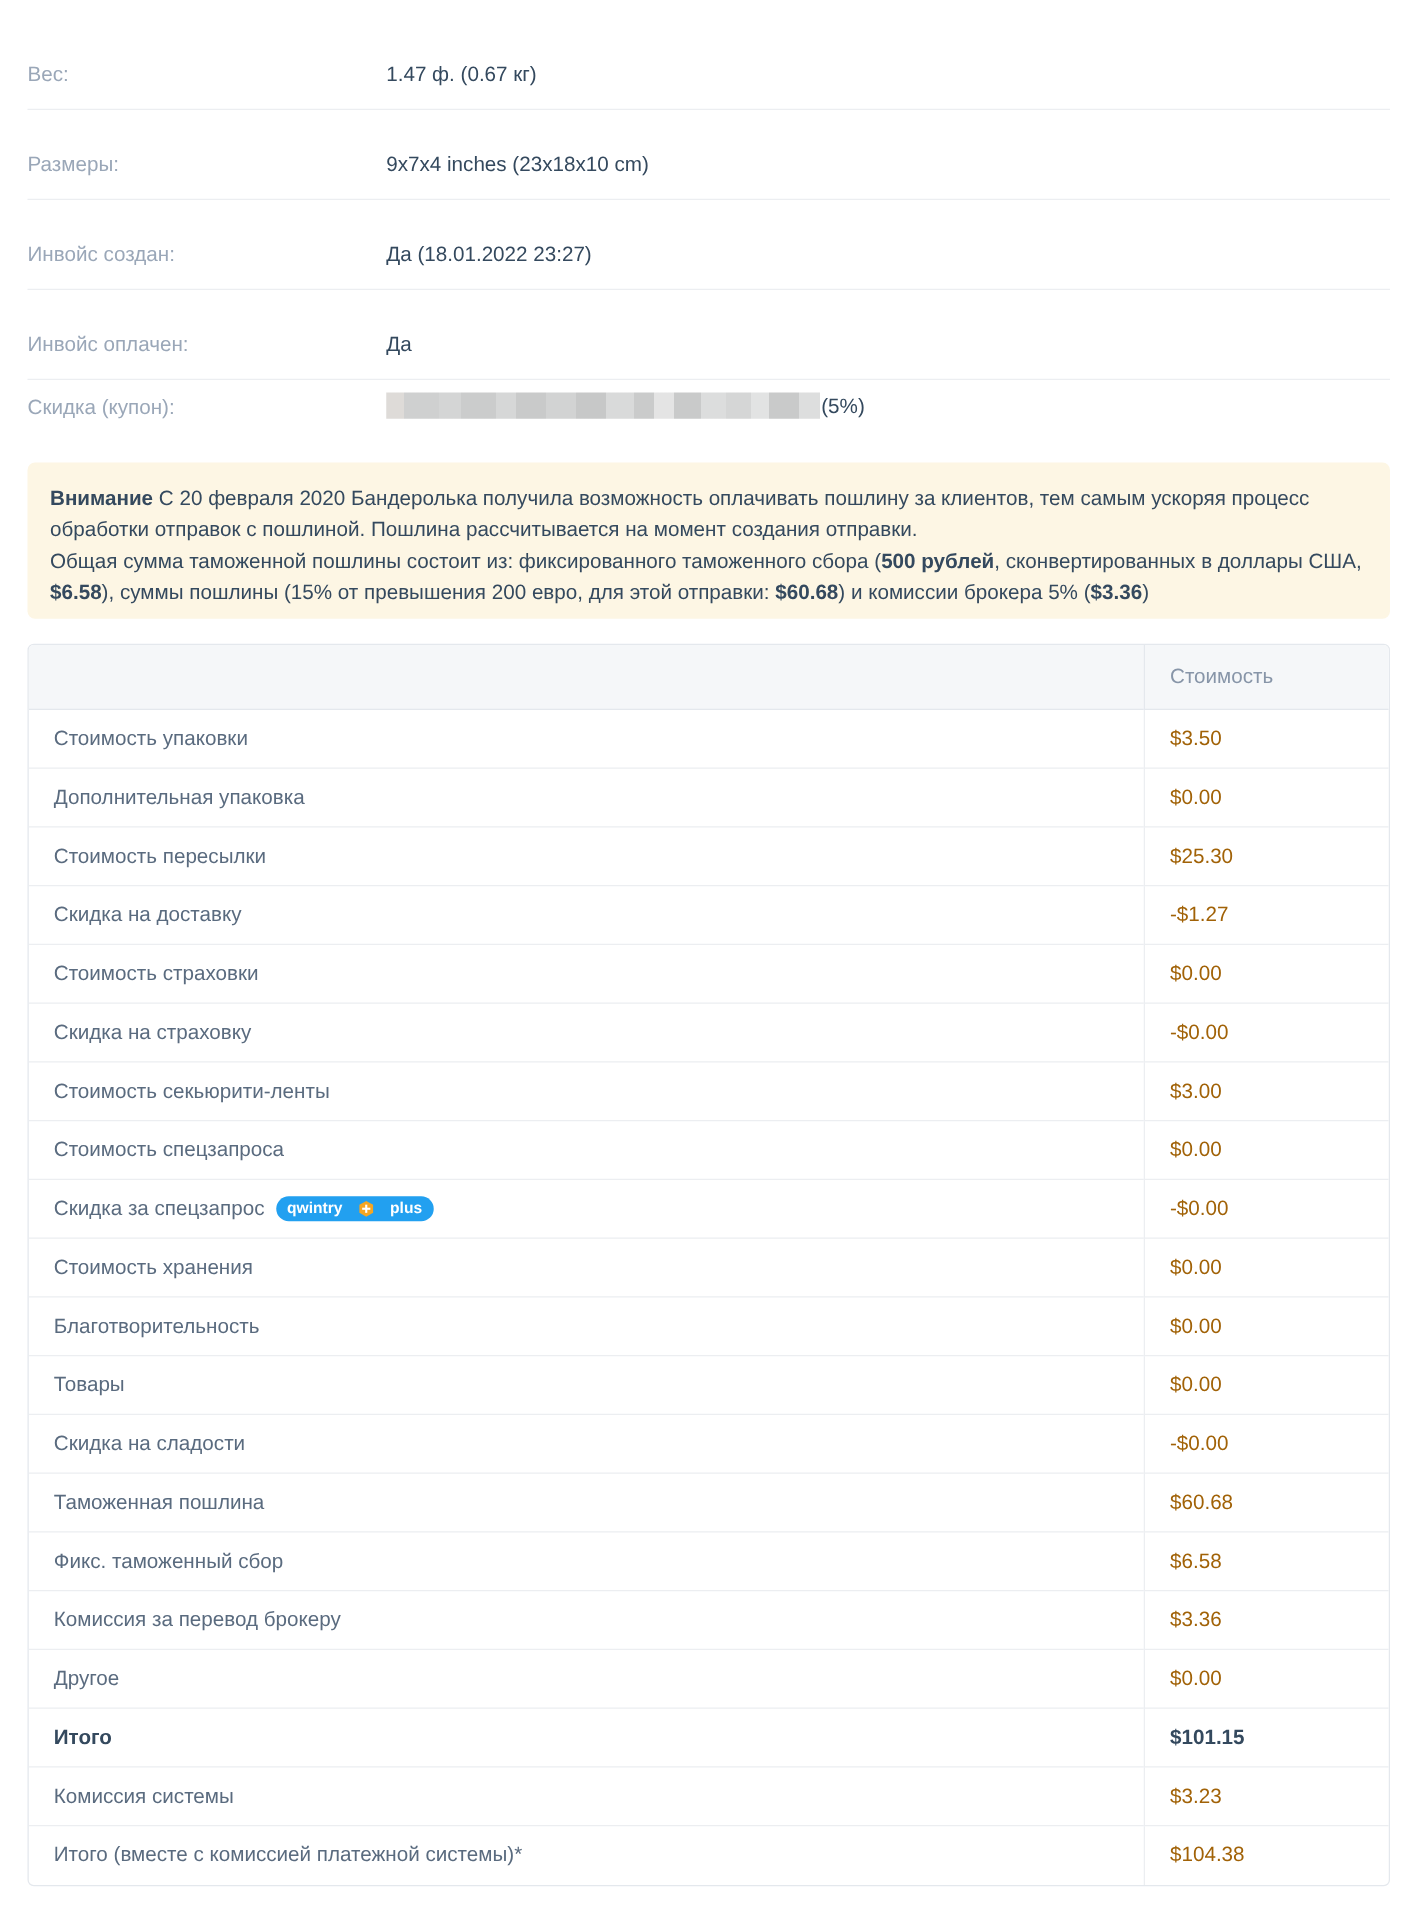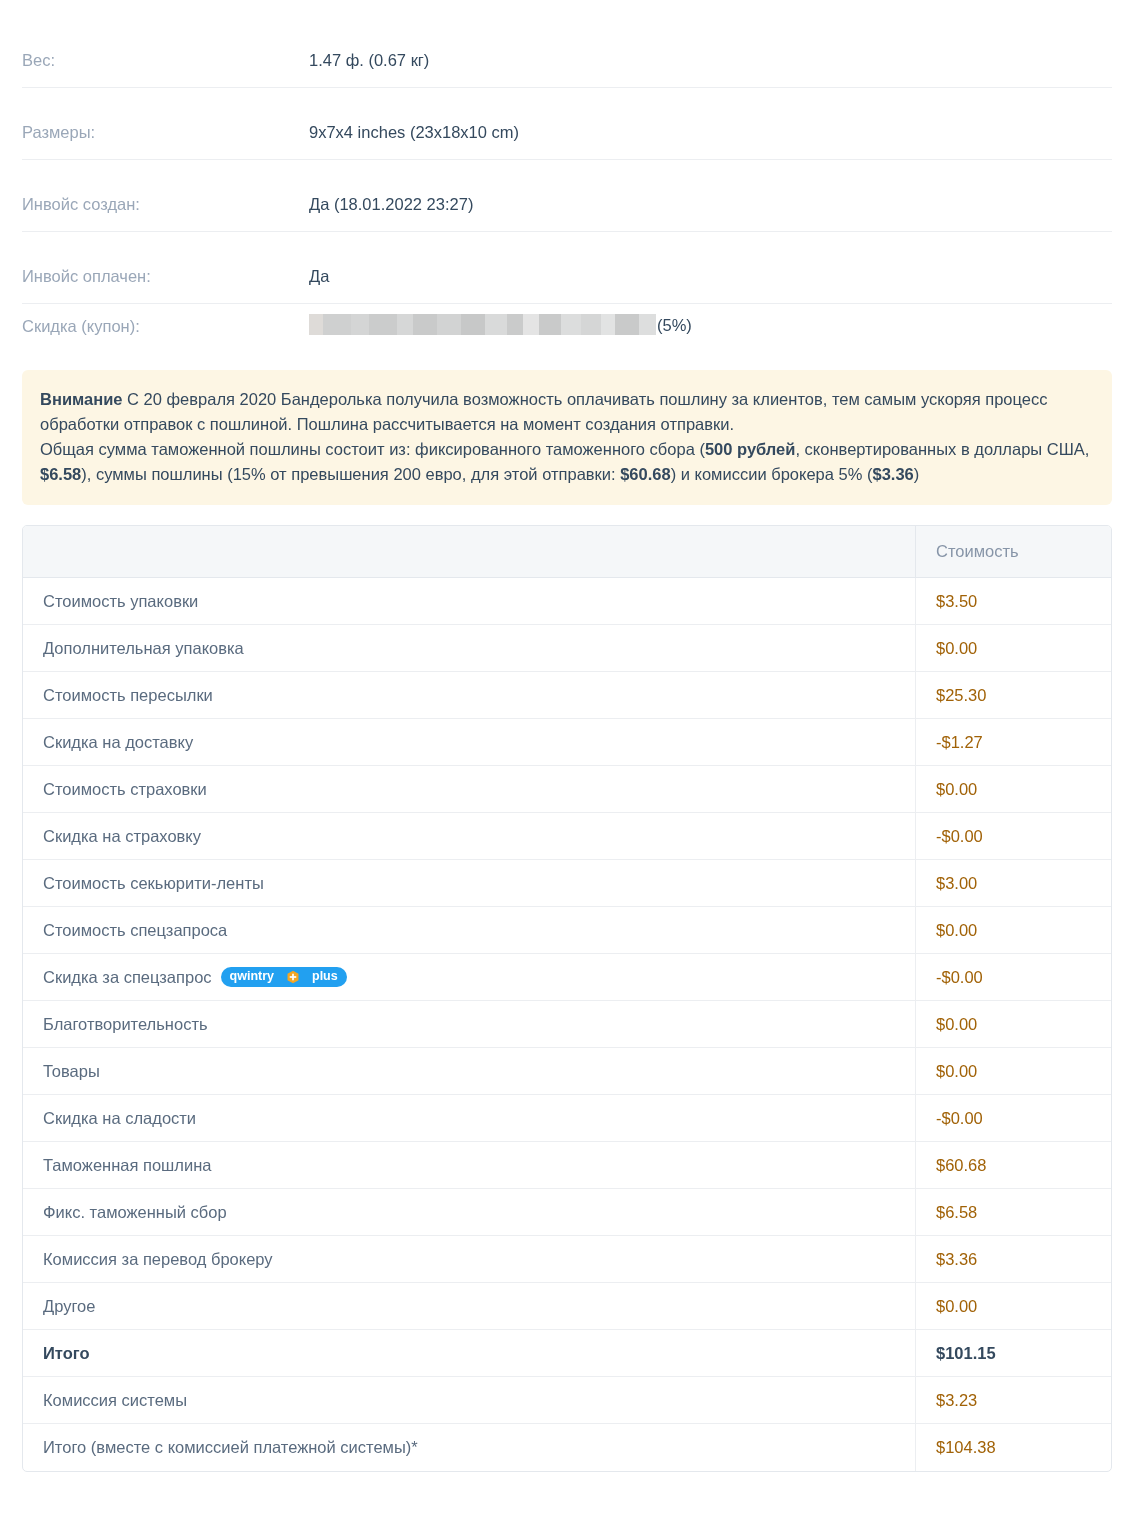--- a/index.html
+++ b/index.html
@@ -99,21 +99,21 @@
     color: #34495e;
     margin-left: 1px;
   }
 
   
   .notice {
     width: 1090px;
     margin: 14px auto 0 auto;
     background: #fdf6e4;
     border-radius: 6px;
-    padding: 17px 18px 18px 18px;
+    padding: 17px 18px 8px 18px;
     box-sizing: border-box;
     font-size: 16.5px;
     line-height: 25px;
     color: #34495e;
   }
   .notice b { font-weight: bold; }
   .notice p { margin: 0; }
 
   
   .cost-table {
@@ -312,20 +312,28 @@
                   </svg></span>
                 <span>plus</span>
               </span>
             </div>
           </td>
           <td class="cost-val">-$0.00</td>
         </tr>
         <tr>
           <td>
             <div class="row-label-wrap">
+              <span>Стоимость хранения</span>
+            </div>
+          </td>
+          <td class="cost-val">$0.00</td>
+        </tr>
+        <tr>
+          <td>
+            <div class="row-label-wrap">
               <span>Благотворительность</span>
             </div>
           </td>
           <td class="cost-val">$0.00</td>
         </tr>
         <tr>
           <td>
             <div class="row-label-wrap">
               <span>Товары</span>
             </div>

